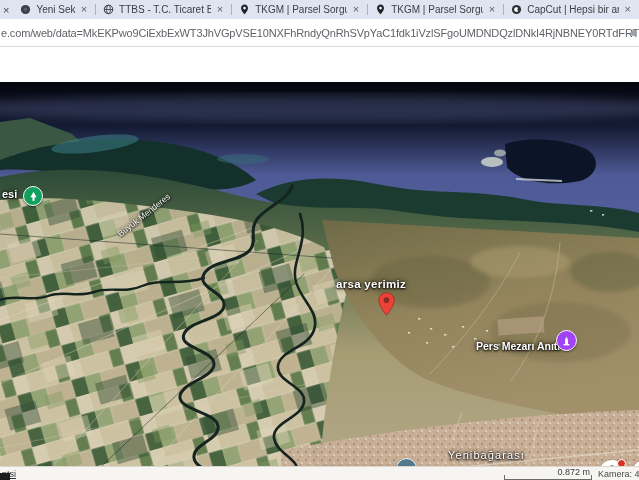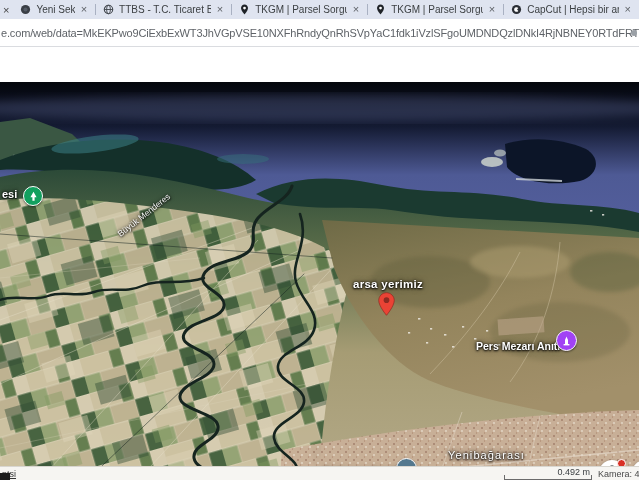--- a/index.html
+++ b/index.html
@@ -22,21 +22,21 @@
   .urltext{font-size:11px;color:#5f6368;white-space:nowrap;overflow:hidden;padding-left:1px;letter-spacing:-.15px;}
   .url-right-icon{position:absolute;right:2px;top:11px;width:6px;height:6px;border-radius:50%;background:#9aa0a6;}
 
   
   .map{position:absolute;left:0;top:46px;width:639px;height:420px;background:#737373;overflow:hidden;margin-top:36px;}
   .map svg{display:block;}
   .overlay{position:absolute;inset:0;pointer-events:none;}
   .maplabel{position:absolute;color:#fff;font-weight:600;
             text-shadow:0 0 3px rgba(0,0,0,.95),0 1px 2px rgba(0,0,0,.9),0 0 6px rgba(0,0,0,.6);
             white-space:nowrap;pointer-events:auto;}
-  .lbl-property{left:336px;top:196px;width:104px;text-align:center;font-size:11.5px;letter-spacing:.3px;}
+  .lbl-property{left:336px;top:196px;width:104px;text-align:left;font-size:11.5px;letter-spacing:.3px;}
   .pin-red{position:absolute;left:378px;top:210px;width:17px;height:24px;pointer-events:auto;}
   .lbl-monument{left:476px;top:258px;font-size:10.5px;}
   .icon-monument{position:absolute;left:556px;top:248px;width:19px;height:19px;border-radius:50%;
                  background:#a142f4;border:1.5px solid #fff;box-shadow:0 1px 2px rgba(0,0,0,.5);
                  display:flex;align-items:center;justify-content:center;pointer-events:auto;}
   .lbl-mosque{left:323px;top:384px;font-size:10.5px;}
   .icon-mosque{position:absolute;left:396px;top:376px;width:19px;height:19px;border-radius:50%;
                background:#54788e;border:1.5px solid #fff;box-shadow:0 1px 2px rgba(0,0,0,.5);
                display:flex;align-items:center;justify-content:center;pointer-events:auto;}
   .lbl-town{left:448px;top:367px;font-size:11px;letter-spacing:1.1px;font-weight:500;}
@@ -284,19 +284,19 @@
           <path d="M6 5.6 V10.4 M6 6.6 L2.4 9 M6 6.6 L9.6 9 M6 10.4 L3.6 15 M6 10.4 L8.4 15" stroke="#4a4f55" stroke-width="1.7" fill="none" stroke-linecap="round"></path>
         </svg>
         <span class="badge-dot"></span>
       </div>
       <div class="ctrl-circle ctrl-partial"></div>
     </div>
   </div>
 
   <div class="statusbar">
     <span class="status-left">ntsi</span>
-    <span class="scale-label">0.492 m</span>
+    <span class="scale-label">0.872 m</span>
     <span class="scalebar"></span>
     <span class="camera-label">Kamera: 4.12</span>
   </div>
   <div class="corner-dark"></div>
 
 </div>
 
 </body></html>

